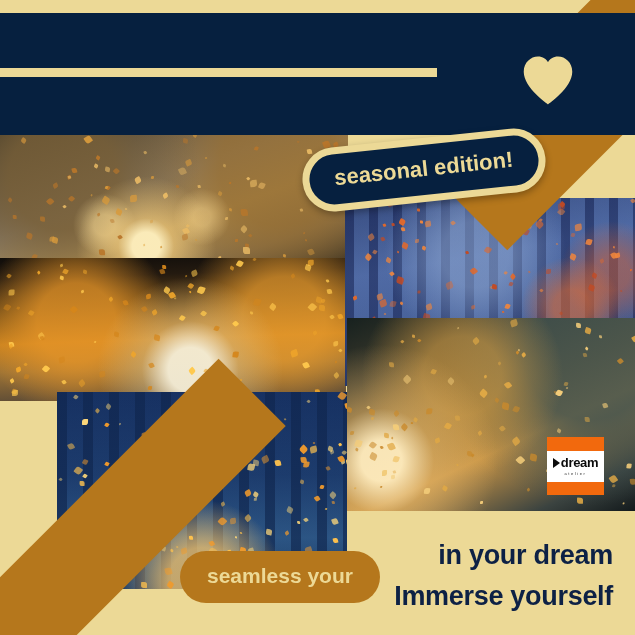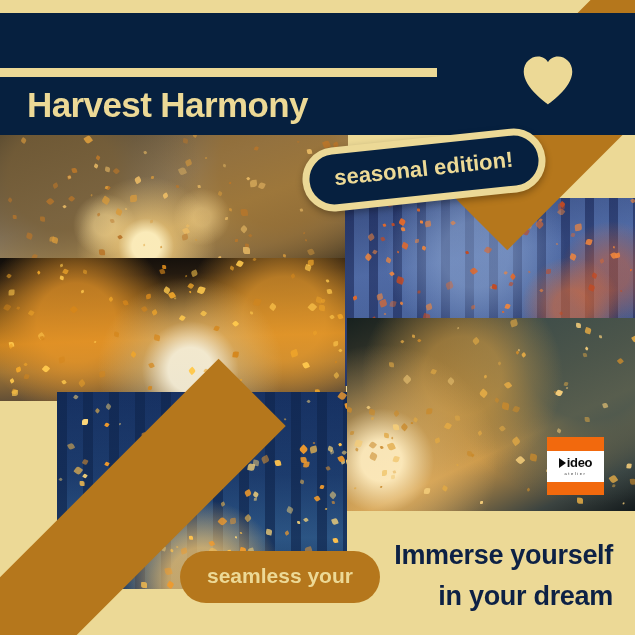--- a/index.html
+++ b/index.html
@@ -708,41 +708,40 @@
           <span class="leaf" style="width: 2.7965px; height: 2.7965px; left: 94.9689%; top: 55.3915%; background: rgb(240, 154, 44); opacity: 0.6; transform: rotate(79deg);"></span>
         </div>
     </div>
   </div>
 
   <div class="stripe stripe-tr"></div>
   <div class="stripe stripe-bl"></div>
 
   <div class="header">
     <div class="rule"></div>
-    <div class="title-2">Harvest Harmony</div>
   </div>
 
   <div class="heart">
     <svg viewBox="0 0 32 30" aria-hidden="true">
       <path fill="currentColor" d="M16 29S2 19.5 2 10.2C2 5 6 1.5 10.2 1.5c2.8 0 4.9 1.6 5.8 3.2.9-1.6 3-3.2 5.8-3.2C26 1.5 30 5 30 10.2 30 19.5 16 29 16 29z"></path>
     </svg>
   </div>
 
   <div class="badge-season">seasonal edition!</div>
 
   <div class="badge-loop">seamless your</div>
 
   <div class="tagline">
+    <div>in your dream</div>
     <div>Immerse yourself</div>
-    <div>in your dream</div>
   </div>
 
   <div class="logo">
     <div class="logo-band">
       <div class="logo-word">
         <span class="logo-play"></span>
-        <span>ideo</span>
+        <span>dream</span>
       </div>
       <div class="logo-sub">atelier</div>
     </div>
   </div>
 
 </div>
 
 </body></html>

